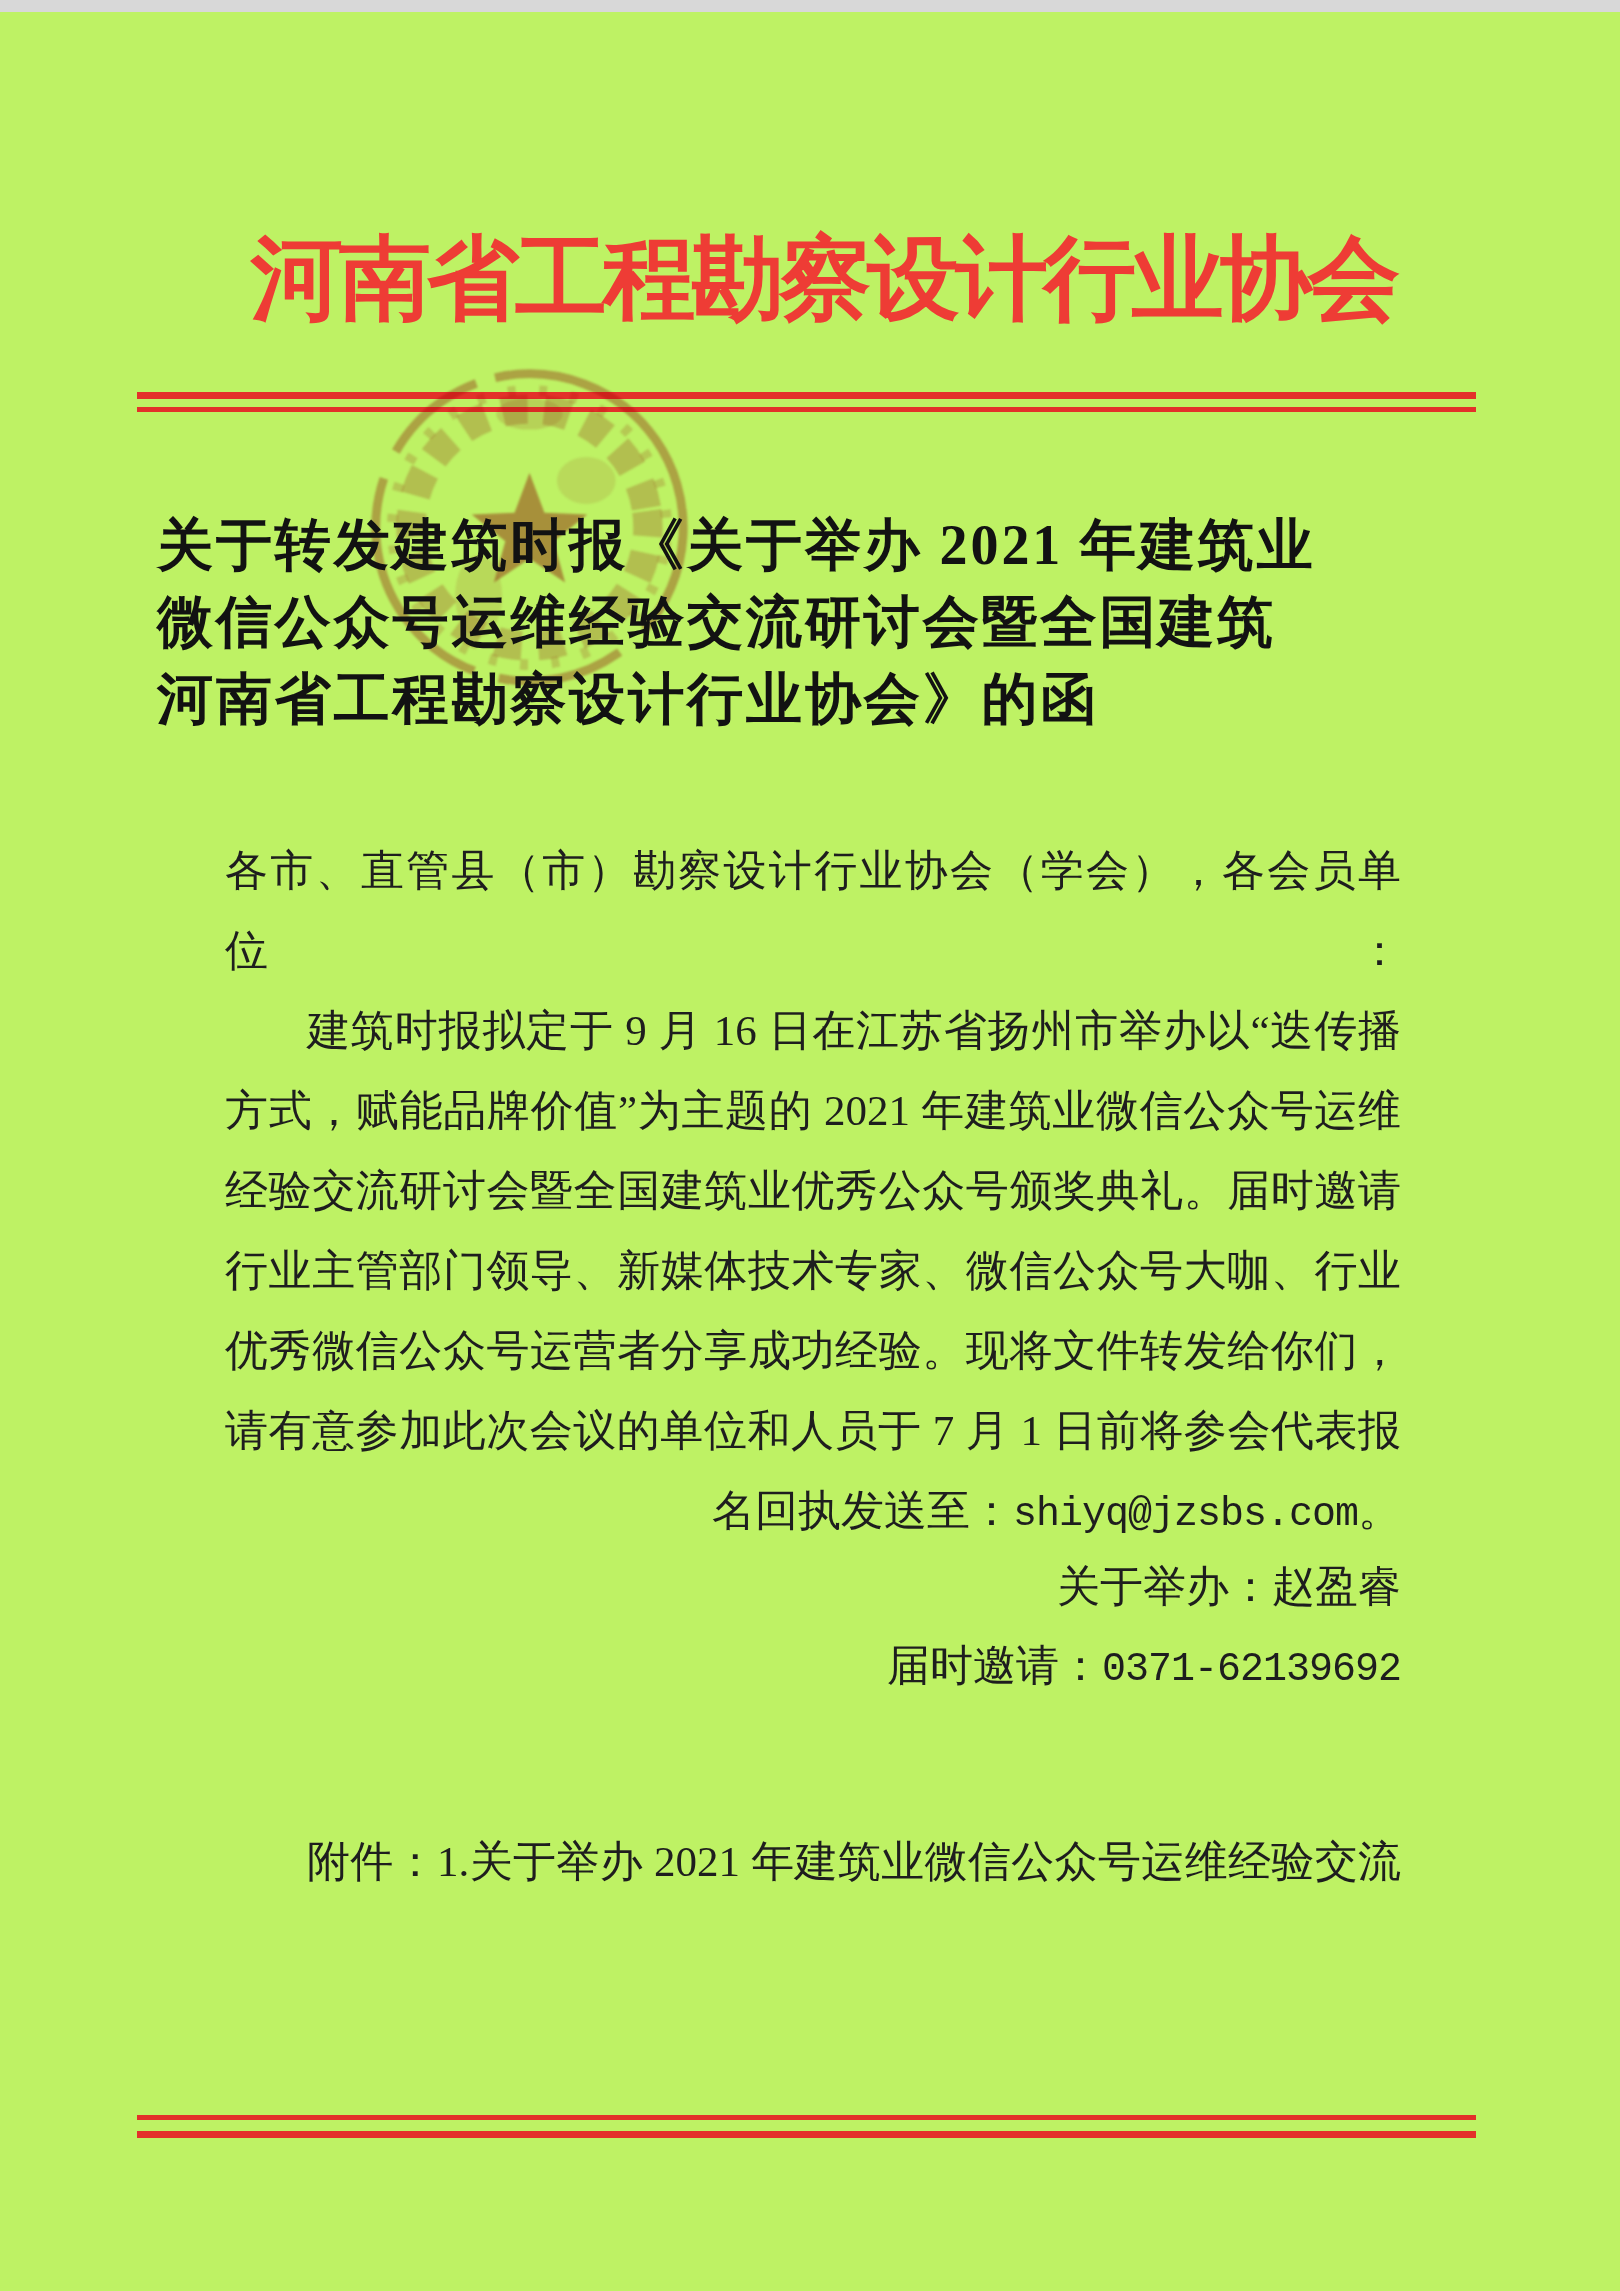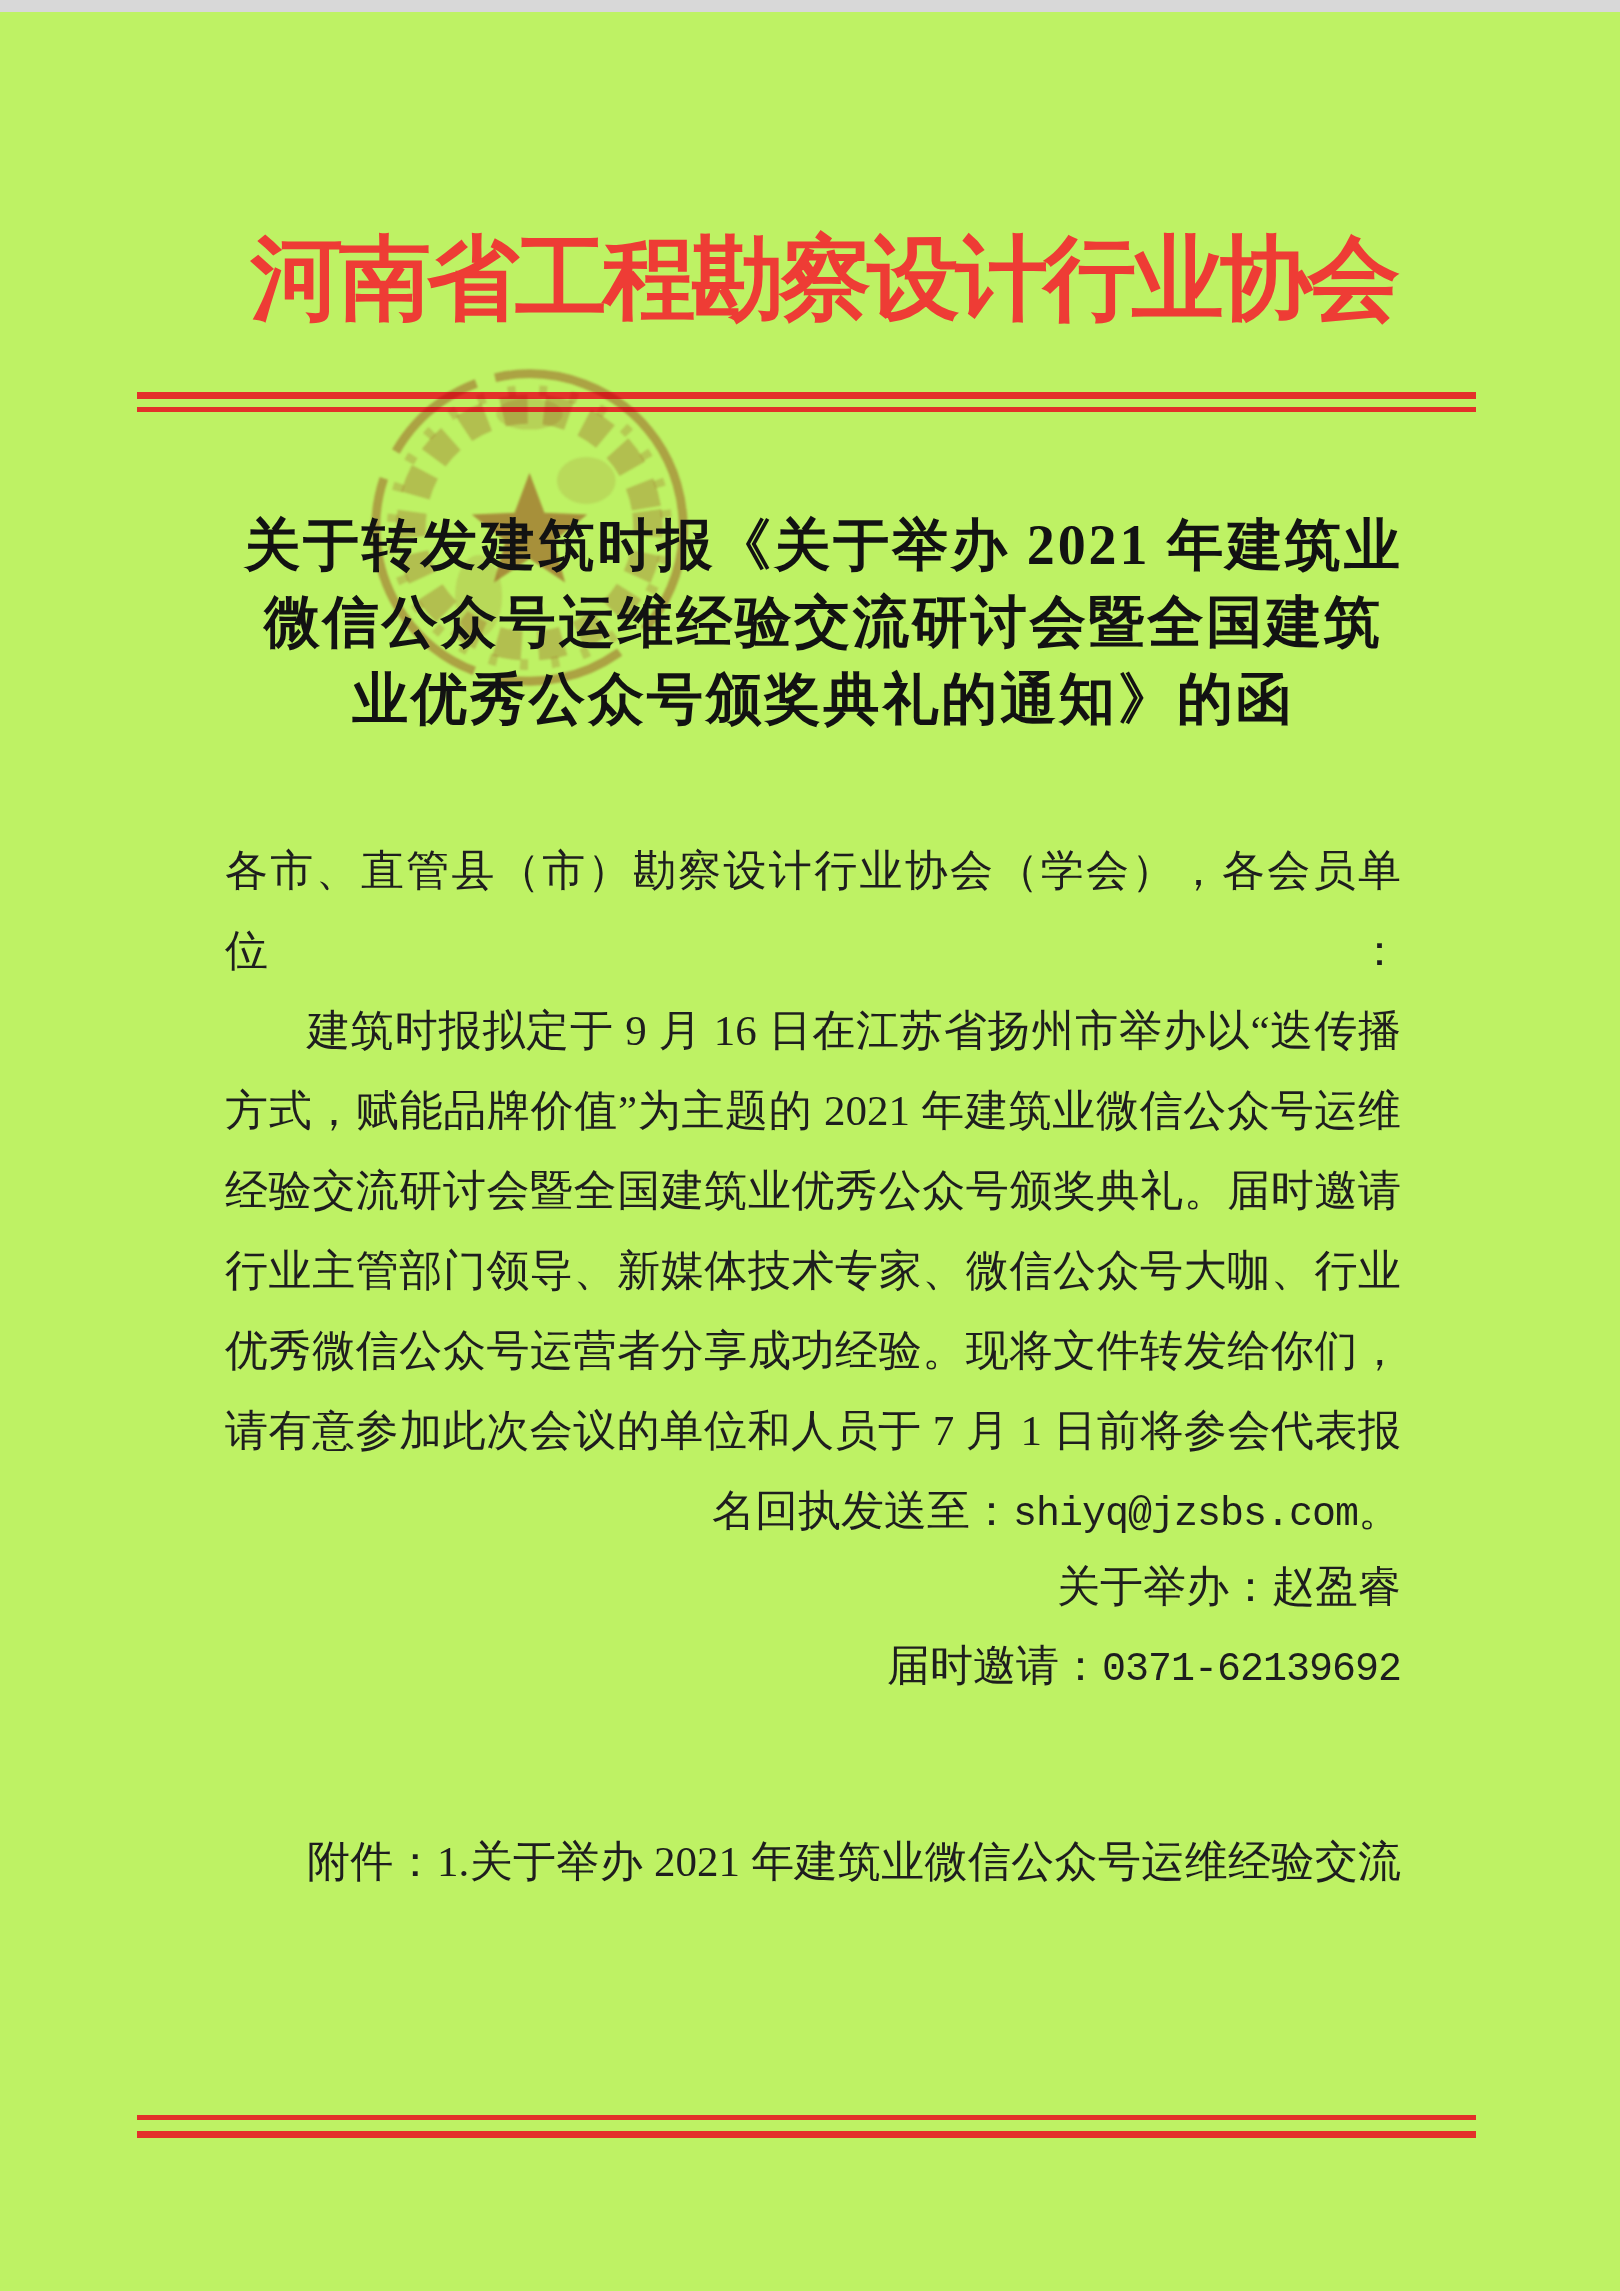--- a/index.html
+++ b/index.html
@@ -33,21 +33,21 @@
   .stamp{
     position:absolute;left:365px;top:351px;width:329px;height:329px;
     mix-blend-mode:multiply;
     filter:blur(1.1px);
     opacity:.88;
   }
   
   .doc-title{
     position:absolute;left:157px;top:495px;width:1333px;
     font-size:56px;line-height:77px;font-weight:700;
-    letter-spacing:2.9px;text-align:center;color:#121212;
+    letter-spacing:2.9px;text-align:left;color:#121212;
     white-space:nowrap;
   }
   
   .bodyblock{position:absolute;left:225px;width:1176px;font-size:43px;line-height:80px;color:#1e1e1e;}
   .para{top:819px;}
   .contact{top:1535px;line-height:79px;}
   .attach{top:1810px;line-height:79px;}
   .line{white-space:nowrap;text-align:right;}
   .just{
     white-space:normal;
@@ -78,21 +78,21 @@
     </g>
     <path fill="#c8423a" opacity="0.62" transform="translate(168,174)" d="M0,-62 L15.3,-21 L59,-19.2 L24.7,8 L36.4,50.2 L0,26 L-36.4,50.2 L-24.7,8 L-59,-19.2 L-15.3,-21 Z"></path>
     <ellipse cx="116" cy="238" rx="24" ry="42" fill="#c8423a" opacity="0.16"></ellipse>
     <ellipse cx="226" cy="120" rx="30" ry="24" fill="#c8423a" opacity="0.15"></ellipse>
     <ellipse cx="168" cy="52" rx="34" ry="16" fill="#c8423a" opacity="0.2"></ellipse>
   </svg>
 
   <div class="doc-title">
     <div>关于转发建筑时报《关于举办 2021 年建筑业</div>
     <div>微信公众号运维经验交流研讨会暨全国建筑</div>
-    <div>业优秀公众号颁奖典礼的通知》的函</div>
+    <div>河南省工程勘察设计行业协会》的函</div>
   </div>
 
   <div class="bodyblock para">
     <div class="line just">各市、直管县（市）勘察设计行业协会（学会），各会员单位：</div>
     <div class="line just ind">建筑时报拟定于 9 月 16 日在江苏省扬州市举办以“迭传播</div>
     <div class="line just">方式，赋能品牌价值”为主题的 2021 年建筑业微信公众号运维</div>
     <div class="line just">经验交流研讨会暨全国建筑业优秀公众号颁奖典礼。届时邀请</div>
     <div class="line just">行业主管部门领导、新媒体技术专家、微信公众号大咖、行业</div>
     <div class="line just">优秀微信公众号运营者分享成功经验。现将文件转发给你们，</div>
     <div class="line just">请有意参加此次会议的单位和人员于 7 月 1 日前将参会代表报</div>

